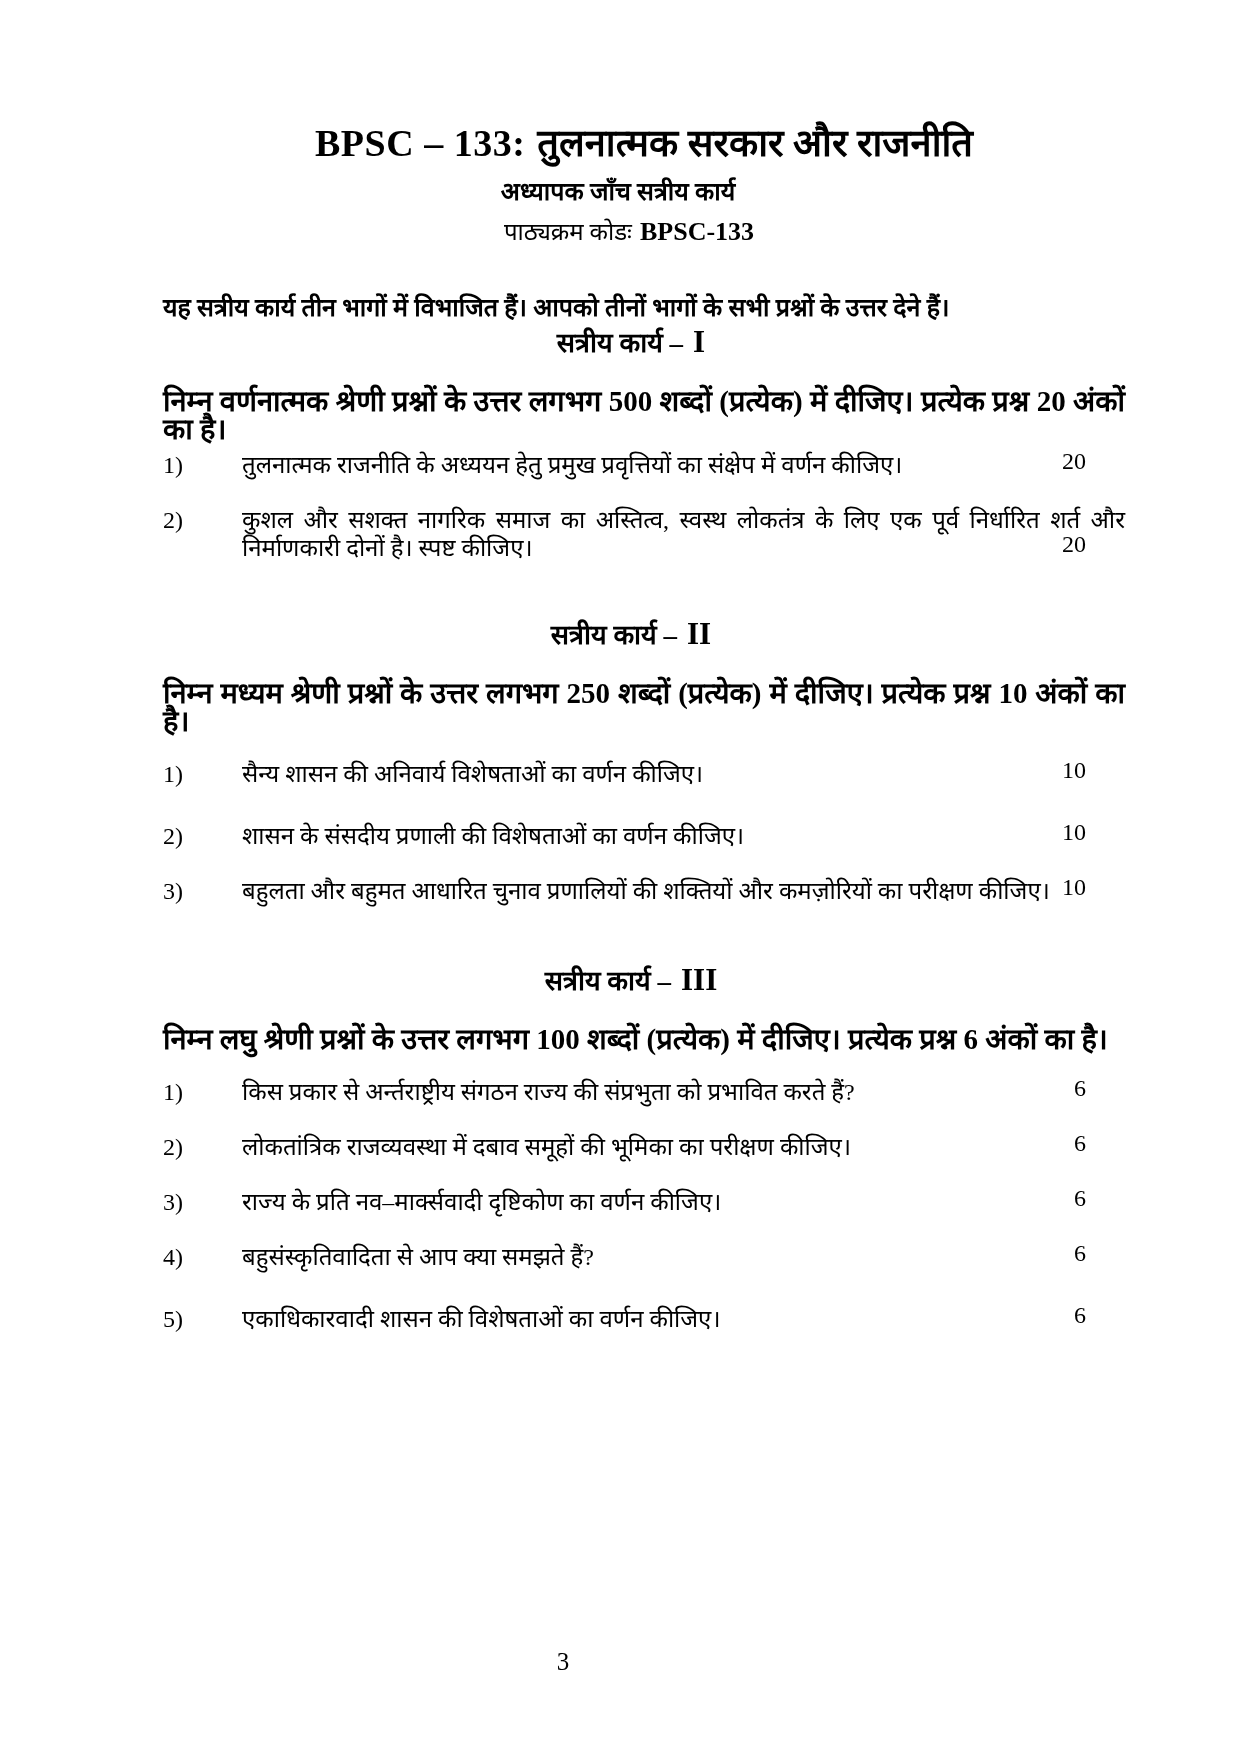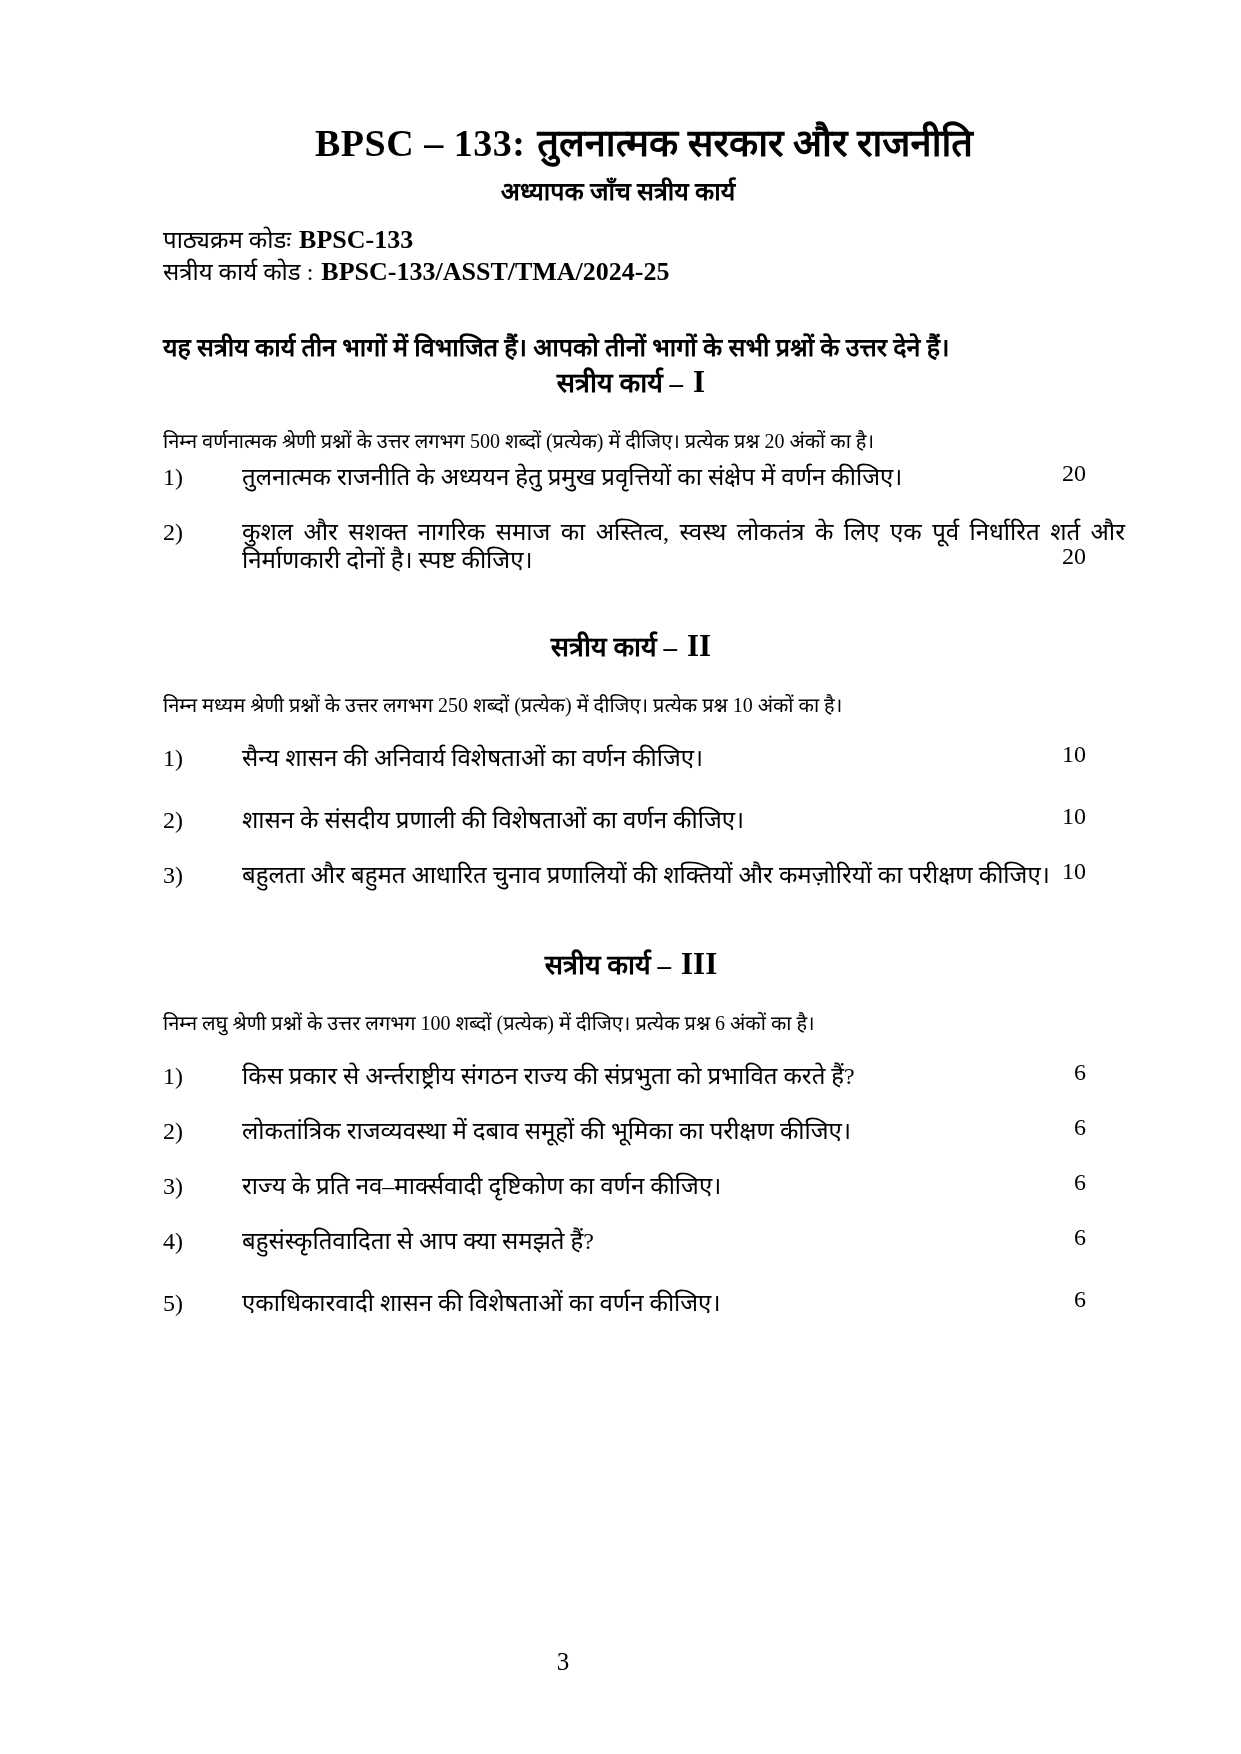--- a/index.html
+++ b/index.html
@@ -40,23 +40,23 @@
   .subtitle {
     position: relative;
     left: -26px;
     text-align: center;
     font-weight: bold;
     font-size: 25px;
     line-height: 32px;
     margin-top: 8px;
   }
   .meta-block {
-    margin-top: 16px;
+    margin-top: 8px;
     padding-right: 30px; 
-    text-align: left;
+    text-align: center;
   }
   .meta-line {
     line-height: 32px;
     font-size: 24px;
   }
   .meta-line .meta-value {
     font-weight: bold;
     font-family: "Liberation Serif", serif;
     font-size: 26px;
     margin-left: 8px;
@@ -83,22 +83,22 @@
     font-family: "Liberation Serif", serif;
     font-size: 31px;
     margin-left: 10px;
   }
   .mt-head-1 { }
   .mt-head-2 { margin-top: 54px; }
   .mt-head-3 { margin-top: 57px; }
 
   .instruction {
     margin: 26px 0 0 0;
-    font-weight: normal;
-    font-size: 20px;
+    font-weight: bold;
+    font-size: 29px;
     line-height: 28px;
     text-align: justify;
   }
 
   .question {
     position: relative;
     display: flex;
     align-items: flex-start;
     line-height: 28px;
     font-size: 24px;
@@ -138,23 +138,20 @@
 
     <div class="title">
       <span class="title-code">BPSC – 133:</span><span>तुलनात्मक सरकार और राजनीति</span>
     </div>
     <div class="subtitle">अध्यापक जाँच सत्रीय कार्य</div>
 
     <div class="meta-block">
       <div class="meta-line">
         <span>पाठ्यक्रम कोडः</span><span class="meta-value">BPSC-133</span>
       </div>
-      <div class="meta-line">
-        <span>सत्रीय कार्य कोड :</span><span class="meta-value">BPSC-133/ASST/TMA/2024-25</span>
-      </div>
     </div>
 
     <div class="intro">यह सत्रीय कार्य तीन भागों में विभाजित हैं। आपको तीनों भागों के सभी प्रश्नों के उत्तर देने हैं।</div>
 
     <div class="section-heading mt-head-1">
       <span>सत्रीय कार्य –</span><span class="numeral">I</span>
     </div>
     <p class="instruction">निम्न वर्णनात्मक श्रेणी प्रश्नों के उत्तर लगभग 500 शब्दों (प्रत्येक) में दीजिए। प्रत्येक प्रश्न 20 अंकों का है।</p>
 
     <div class="question mt-q-tight">

